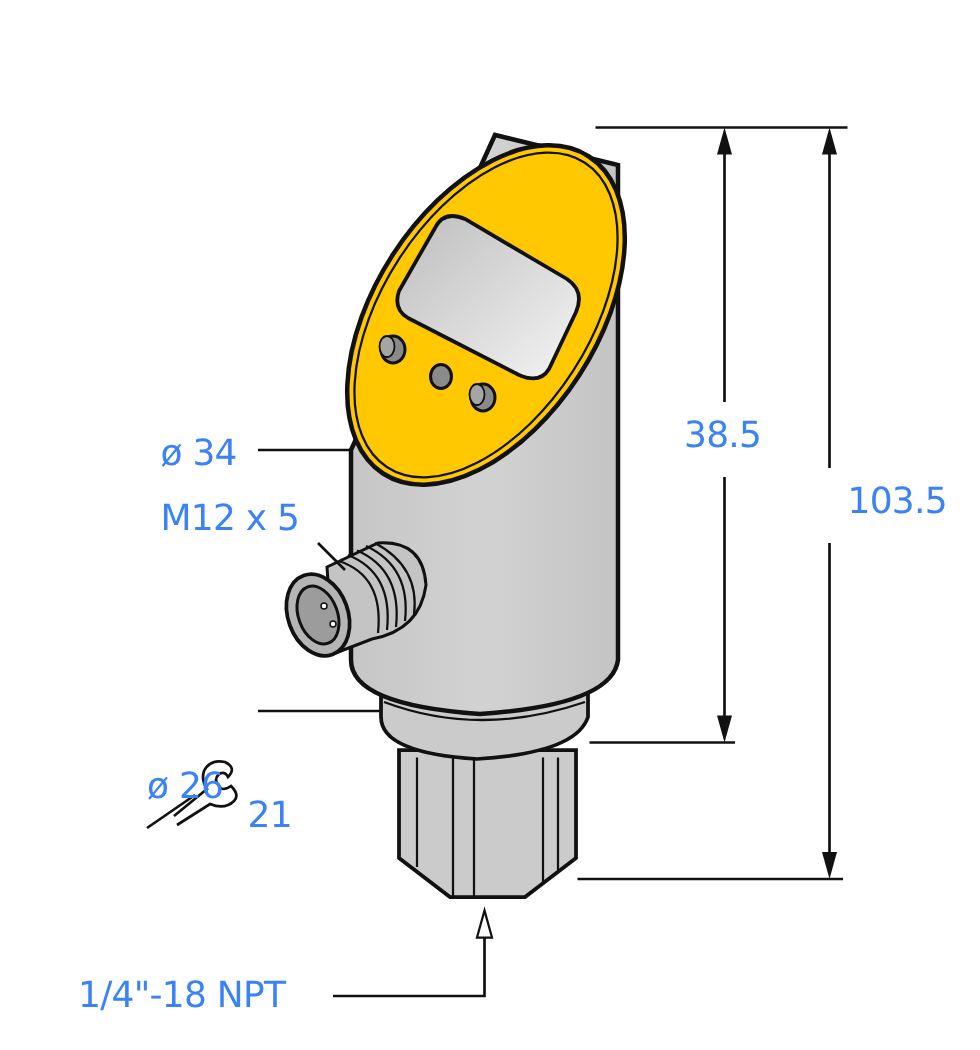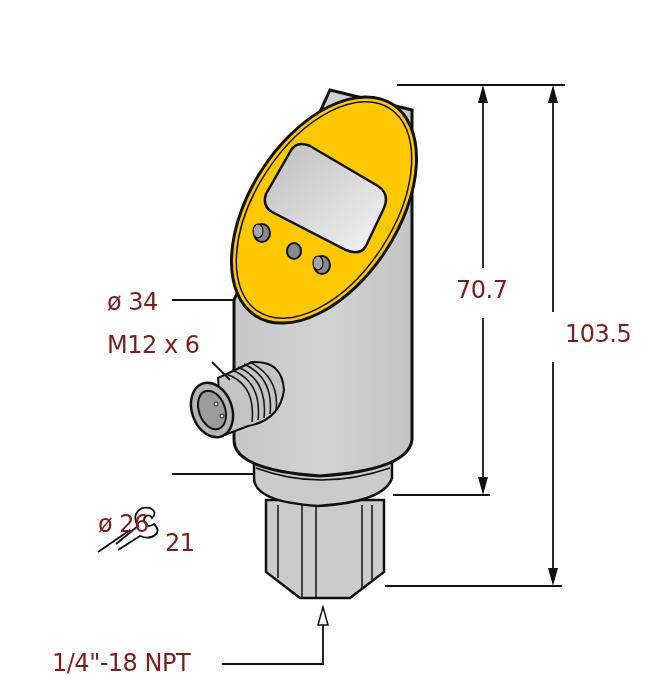--- a/index.html
+++ b/index.html
@@ -1,19 +1,19 @@
 <!DOCTYPE html>
 <html><head>
   <meta charset="utf-8">
   <style>
     html, body { margin:0; padding:0; background:#ffffff; }
     body { width:653px; height:700px; position:relative; overflow:hidden;
            font-family:"DejaVu Sans", "Liberation Sans", sans-serif; }
     #drawing { position:absolute; left:0; top:0; }
-    .lbl { position:absolute; font-size:24px; color:#7f1d1d; white-space:nowrap;
+    .lbl { position:absolute; font-size:24px; color:#3b82f6; white-space:nowrap;
            line-height:1; letter-spacing:-0.5px; }
   </style>
 </head>
 <body>
 
 <svg id="drawing" width="653" height="700" viewBox="0 0 653 700" xmlns="http://www.w3.org/2000/svg">
   <defs>
     <linearGradient id="dispGrad" x1="0" y1="0" x2="1" y2="1">
       <stop offset="0" stop-color="#bdbdbd"></stop>
       <stop offset="1" stop-color="#f4f4f4"></stop>
@@ -102,18 +102,18 @@
     <path d="M553 586 L548 568 L558 568 Z"></path>
   </g>
 
   <g fill="none" stroke="#111" stroke-width="1.8">
     <path d="M98 552 L130 530"></path>
     <path d="M118 550 L140 536 Q150 540 156 534 Q160 530 154 524 Q148 528 146 524 Q142 520 146 516 Q150 514 152 518 Q158 512 150 508 Q140 506 136 514 Q134 520 138 526 L116 544"></path>
   </g>
 </svg>
 
 <div class="lbl" style="left:107px; top:290px;">ø 34</div>
-<div class="lbl" style="left:107px; top:333px;">M12 x 6</div>
+<div class="lbl" style="left:107px; top:333px;">M12 x 5</div>
 <div class="lbl" style="left:98px; top:464px;margin-top:48px;">ø 26</div>
 <div class="lbl" style="left:165px; top:531px;">21</div>
 <div class="lbl" style="left:52px; top:651px;">1/4"-18 NPT</div>
-<div class="lbl" style="left:456px; top:278px;">70.7</div>
+<div class="lbl" style="left:456px; top:278px;">38.5</div>
 <div class="lbl" style="left:521px; top:322px;margin-left:44px;">103.5</div>
 
 </body></html>

